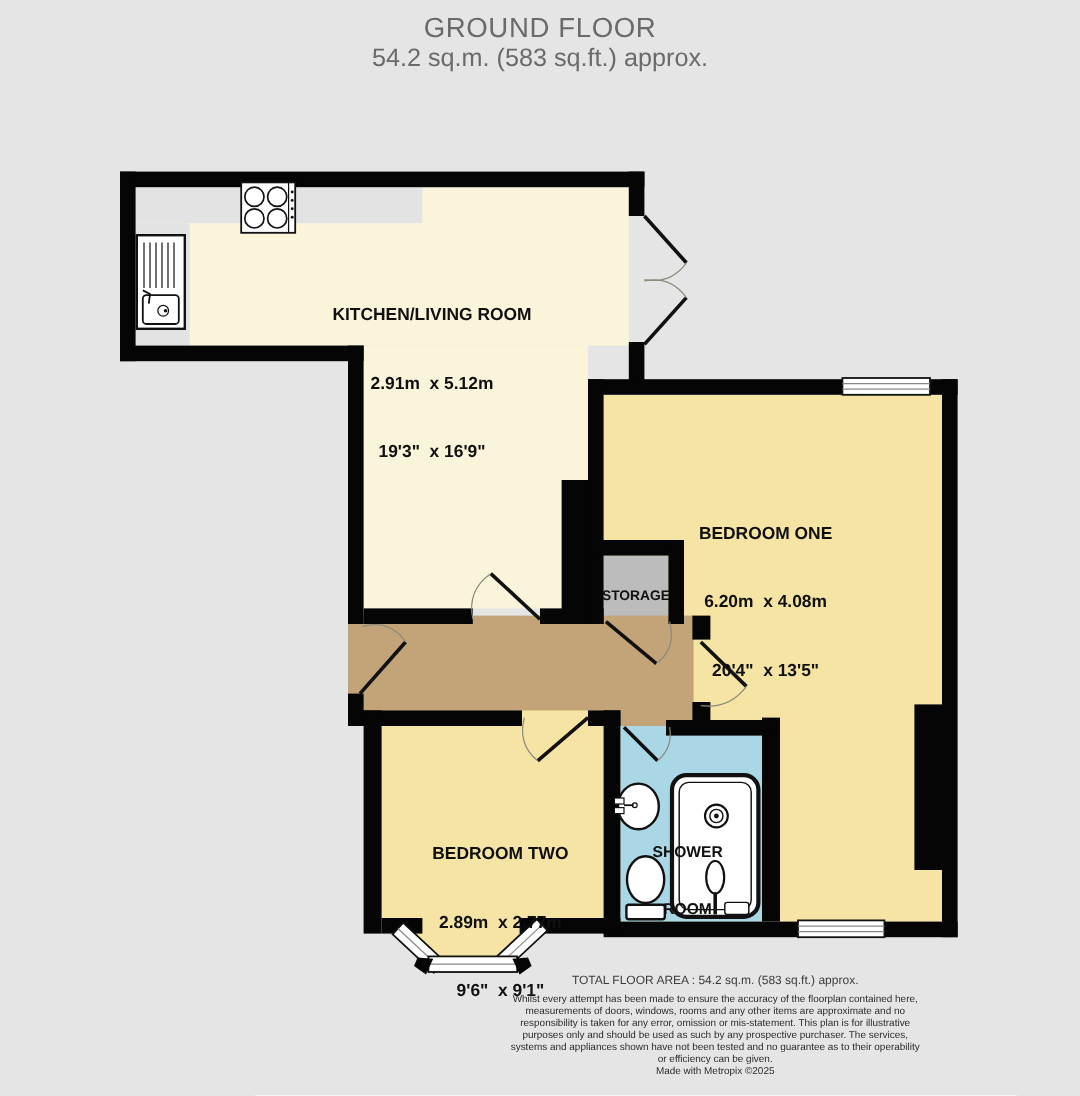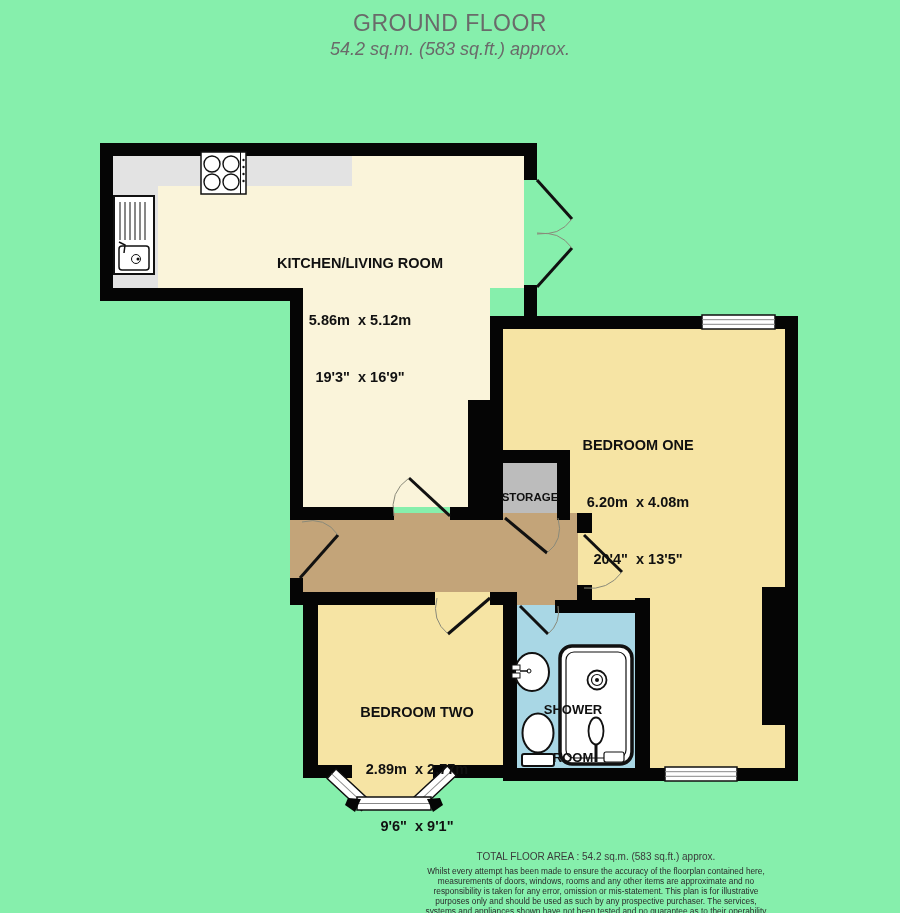--- a/index.html
+++ b/index.html
@@ -1,30 +1,30 @@
 <!DOCTYPE html>
 <html><head>
 <meta charset="utf-8">
 <style>
   html,body{margin:0;padding:0;background:#ffffff;}
-  #plan{position:relative;width:900px;height:913px;background:#86efac;overflow:hidden;
+  #plan{position:relative;width:900px;height:913px;background:#e5e5e5;overflow:hidden;
         font-family:"Liberation Sans","DejaVu Sans",sans-serif;}
   .floor{position:absolute;z-index:1;}
   .wall{position:absolute;background:#050505;z-index:2;}
   #fixtures{position:absolute;left:0;top:0;z-index:3;}
   .label{position:absolute;z-index:4;text-align:center;color:#101010;font-weight:bold;
          font-size:14.5px;line-height:19px;white-space:pre;}
   .label .ln{white-space:pre;}
   #title{position:absolute;left:0;top:10px;width:900px;text-align:center;color:#6a6a6a;z-index:4;}
   #title .t1{font-size:23px;line-height:27px;letter-spacing:.5px;}
-  #title .t2{font-size:18px;line-height:24px;font-style:italic;}
+  #title .t2{font-size:21px;line-height:24px;}
   #storage-label{font-size:11.5px;line-height:13px;}
   #shower-label{font-size:13px;line-height:16px;}
   #footer{position:absolute;left:421px;top:811px;width:350px;z-index:4;text-align:center;color:#2c2c2c;}
-  #footer .total{font-size:10px;line-height:13px;color:#3b3b3b;margin-bottom:3px;margin-top:39px;}
+  #footer .total{font-size:10px;line-height:13px;color:#3b3b3b;margin-bottom:3px;}
   #footer .disc{font-size:8.3px;line-height:10px;}
   #footer .credit{font-size:8.3px;line-height:10px;}
   
   #bay-floor{clip-path:polygon(0% 0%,100% 0%,100% 20%,83% 95%,17% 95%,0% 20%);}
 </style>
 </head>
 <body>
 
 <div id="plan">
 
@@ -189,21 +189,21 @@
       <ellipse cx="532" cy="672" rx="17" ry="19" fill="#ffffff" stroke="#111" stroke-width="2"></ellipse>
       <rect x="512" y="665" width="8" height="5" fill="#ffffff" stroke="#111" stroke-width="1"></rect>
       <rect x="512" y="673" width="8" height="5" fill="#ffffff" stroke="#111" stroke-width="1"></rect>
       <line x1="520" y1="671" x2="528" y2="671" stroke="#111" stroke-width="1.5"></line>
       <circle cx="529" cy="671" r="2" fill="none" stroke="#111" stroke-width="1"></circle>
     </g>
   </svg>
 
   <div class="label" id="kitchen-label" style="left:210px;top:216px;width:300px;">
     <div class="ln">KITCHEN/LIVING ROOM</div>
-    <div class="ln">5.86m  x 5.12m</div>
+    <div class="ln">2.91m  x 5.12m</div>
     <div class="ln">19'3"  x 16'9"</div>
   </div>
 
   <div class="label" id="bed1-label" style="left:488px;top:398px;width:300px;">
     <div class="ln">BEDROOM ONE</div>
     <div class="ln">6.20m  x 4.08m</div>
     <div class="ln">20'4"  x 13'5"</div>
   </div>
 
 

